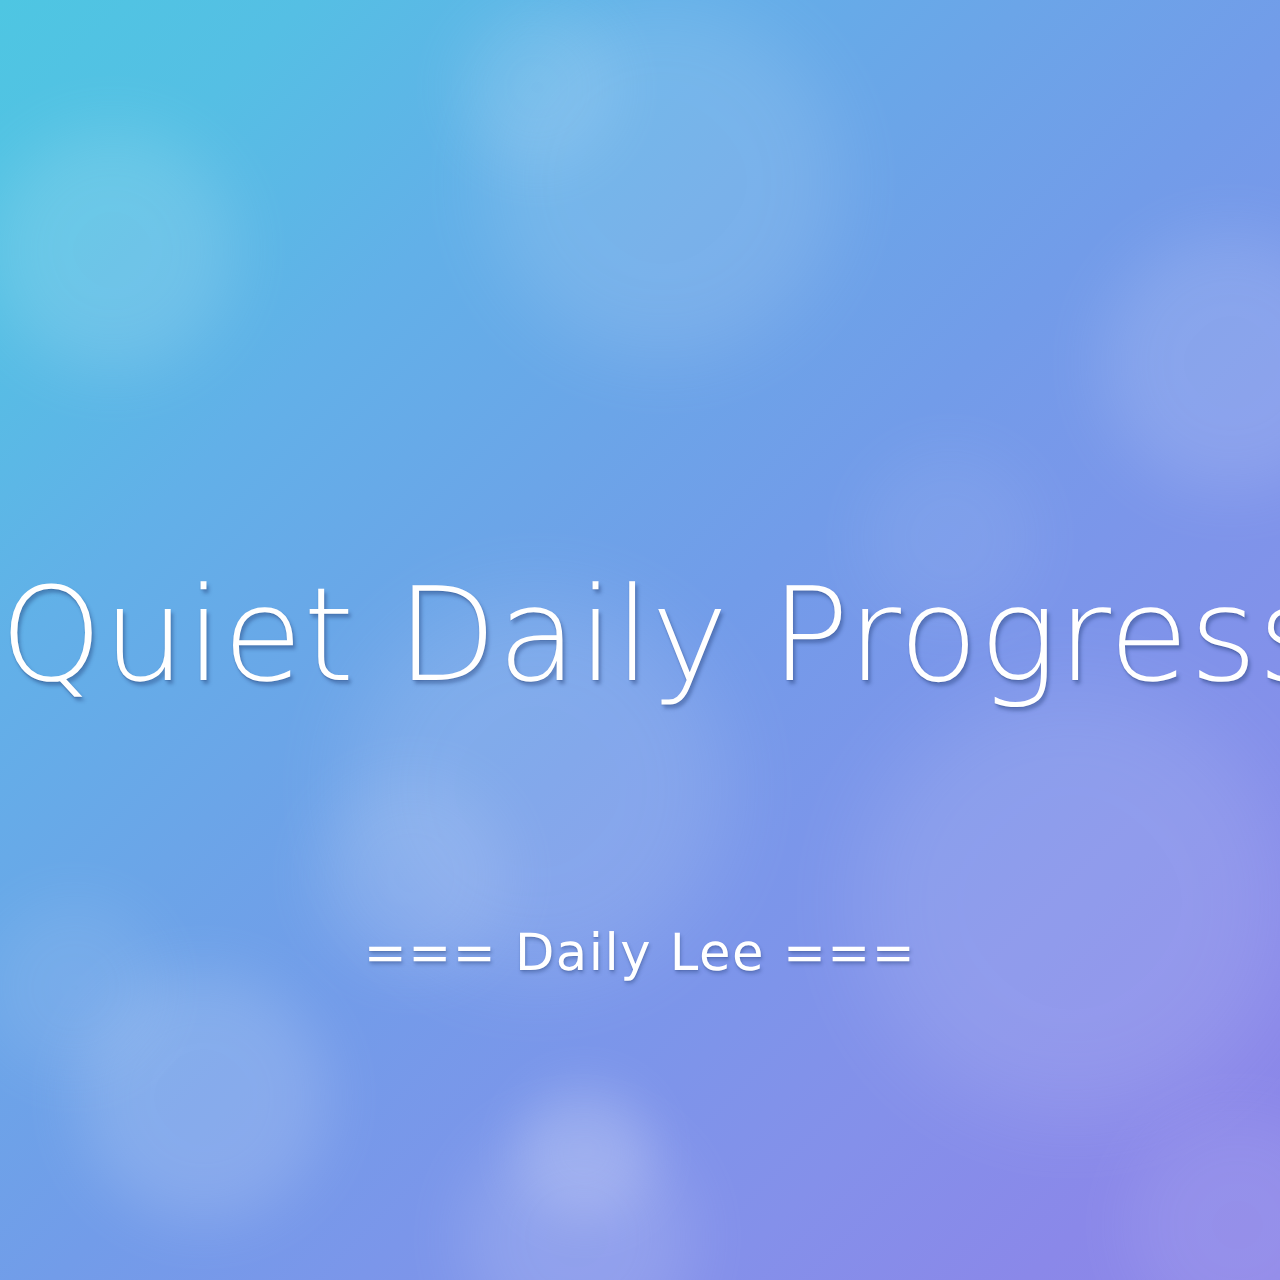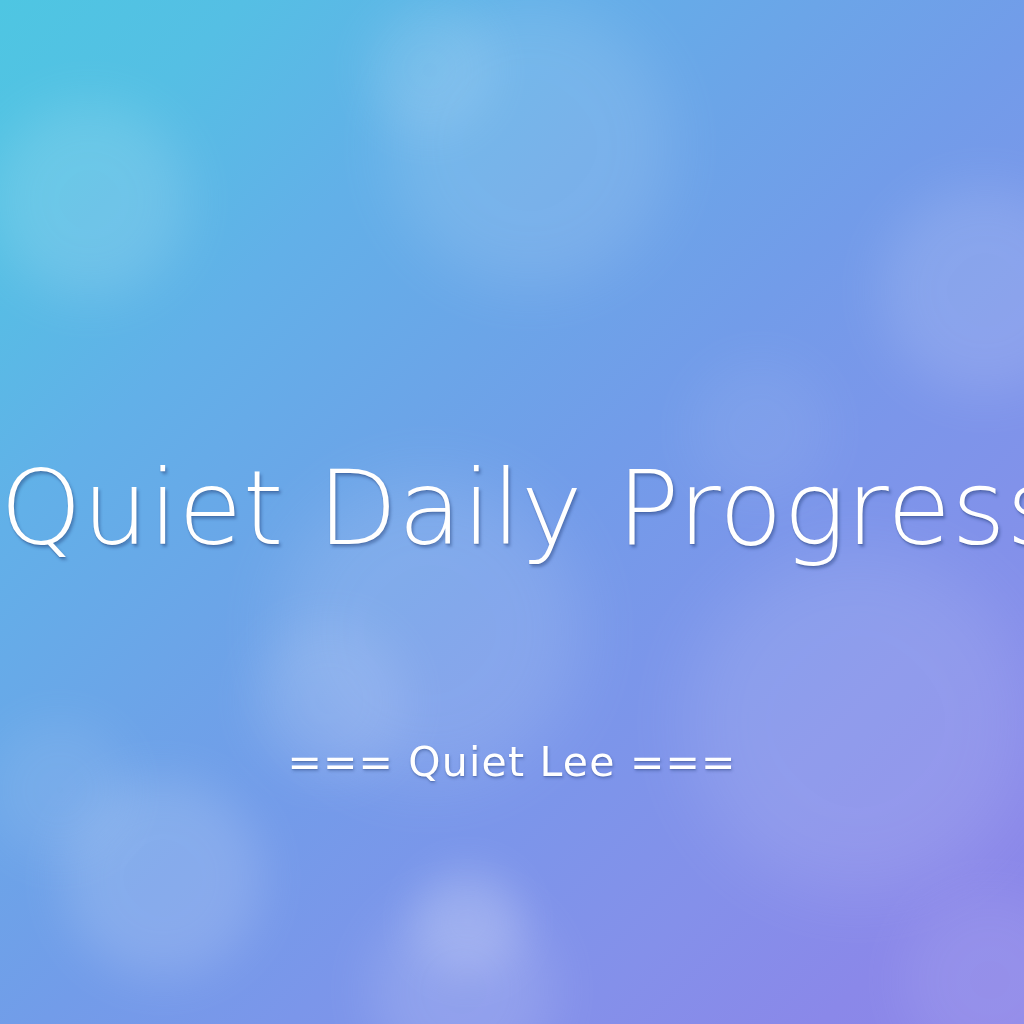--- a/index.html
+++ b/index.html
@@ -109,16 +109,16 @@
       <div class="bokeh" style="left: 63px; top: 778px; width: 200px; height: 200px; opacity: 0.15; filter: blur(24px);"></div>
       <div class="bokeh" style="left: -10px; top: 720px; width: 140px; height: 140px; opacity: 0.08; filter: blur(24px);"></div>
       <div class="bokeh" style="left: 370px; top: 898px; width: 184px; height: 184px; opacity: 0.13; filter: blur(26px);"></div>
       <div class="bokeh" style="left: 414px; top: 868px; width: 108px; height: 108px; opacity: 0.16; filter: blur(20px);"></div>
       <div class="bokeh" style="left: 902px; top: 892px; width: 176px; height: 176px; opacity: 0.08; filter: blur(26px);"></div>
       <div class="bokeh" style="left: 690px; top: 360px; width: 140px; height: 140px; opacity: 0.06; filter: blur(26px);"></div>
     </div>
 
   <div class="text-layer">
     <div class="cover-title">Quiet Daily Progress</div>
-    <div class="cover-subtitle">=== Quiet Lee ===</div>
+    <div class="cover-subtitle">=== Daily Lee ===</div>
   </div>
 
 </div>
 
 </body></html>

